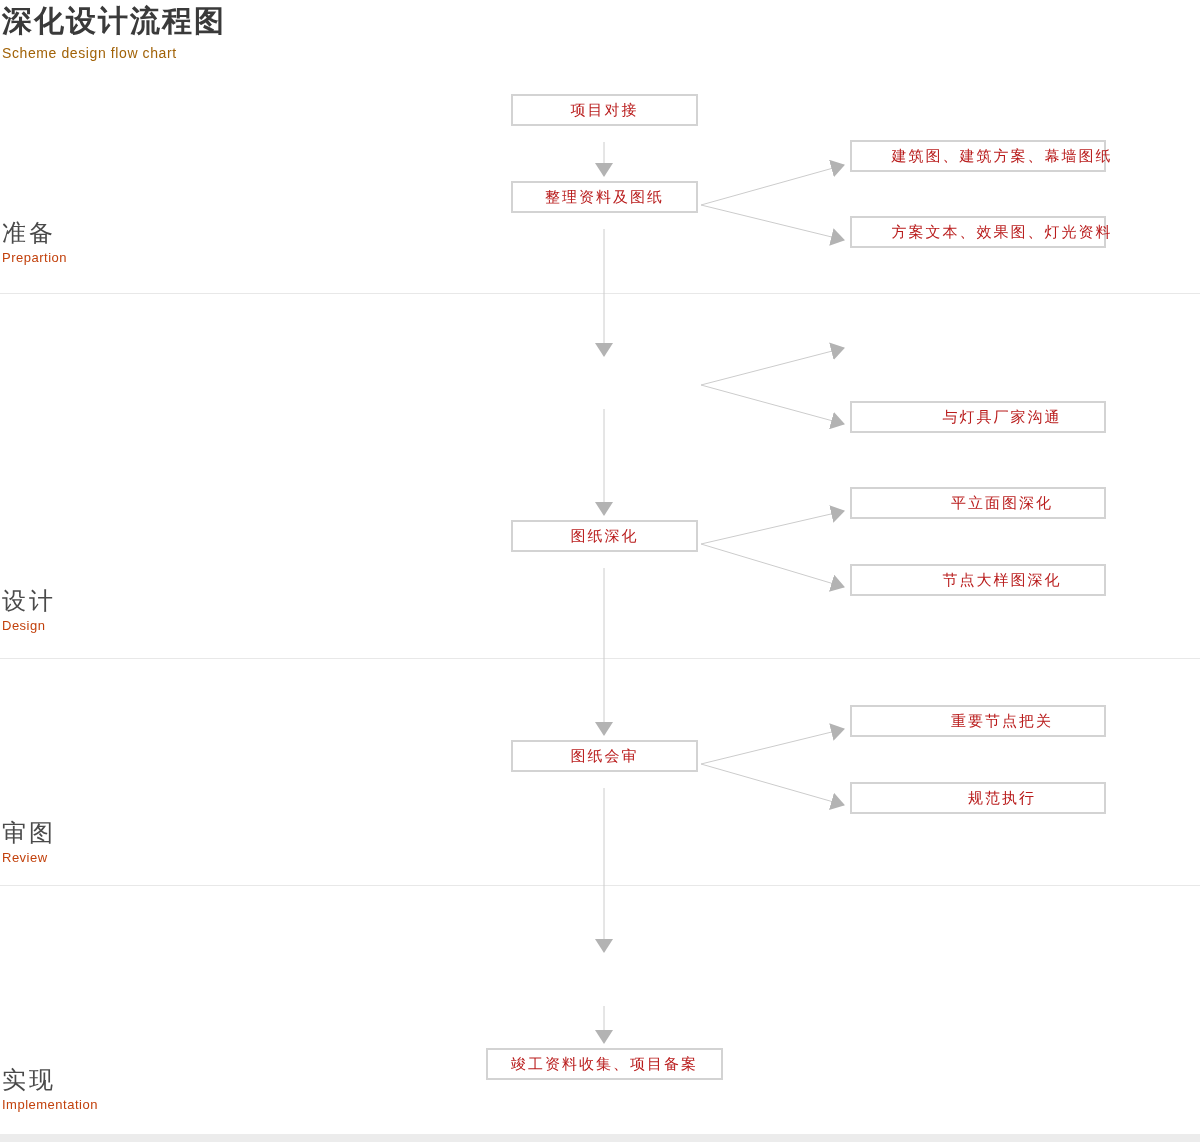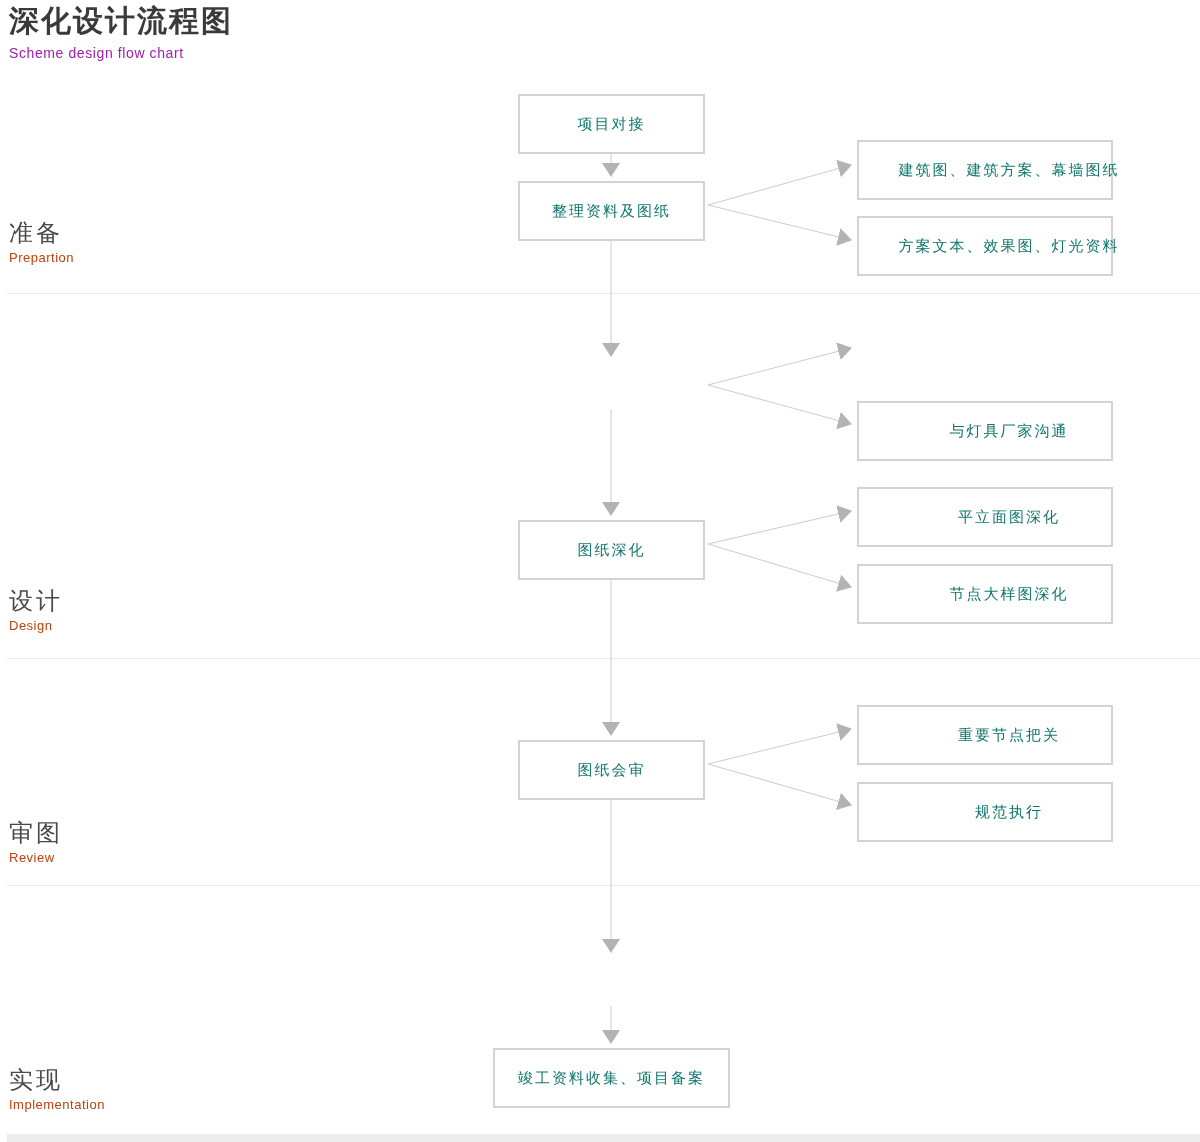--- a/index.html
+++ b/index.html
@@ -2,43 +2,43 @@
 <html><head>
 <meta charset="utf-8">
 <style>
   * { margin: 0; padding: 0; box-sizing: border-box; }
   html, body { background: #ffffff; }
   body {
     font-family: "Liberation Sans", "DejaVu Sans", sans-serif;
     width: 1200px; height: 1142px;
     position: relative; overflow: hidden;
   }
-  .canvas { position: absolute; inset: 0; margin-left: 7px; }
+  .canvas { position: absolute; inset: 0; }
 
   
   .header { position: absolute; left: 2px; top: 2px; }
   .title {
     font-size: 30px; font-weight: bold; color: #3a3a3a;
     letter-spacing: 2px; line-height: 1.25;
   }
   .subtitle {
-    font-size: 14px; color: #a21caf; letter-spacing: 0.6px; margin-top: 5px;
+    font-size: 14px; color: #a16207; letter-spacing: 0.6px; margin-top: 5px;
   }
 
   
   .section { position: absolute; left: 2px; }
   .section-zh { font-size: 24px; color: #4a4a4a; letter-spacing: 3px; line-height: 1.15; }
   .section-en { font-size: 13px; color: #c2410c; letter-spacing: 0.5px; margin-top: 3px; }
 
   
   .node {
-    position: absolute; height: 60px;
+    position: absolute; height: 32px;
     background: #ffffff; border: 2px solid #d3d3d3;
     display: flex; align-items: center; justify-content: center;
-    font-size: 15px; color: #0f766e; letter-spacing: 2px;
+    font-size: 15px; color: #b91c1c; letter-spacing: 2px;
     white-space: nowrap; z-index: 2;
   }
   .main-node  { left: 511px; width: 187px; }
   .branch-node{ left: 850px; width: 256px; padding-left: 48px; }
   .wide-node  { left: 486px; width: 237px; }
 
   
   svg.connectors { position: absolute; left: 0; top: 0; z-index: 1; }
 
   

